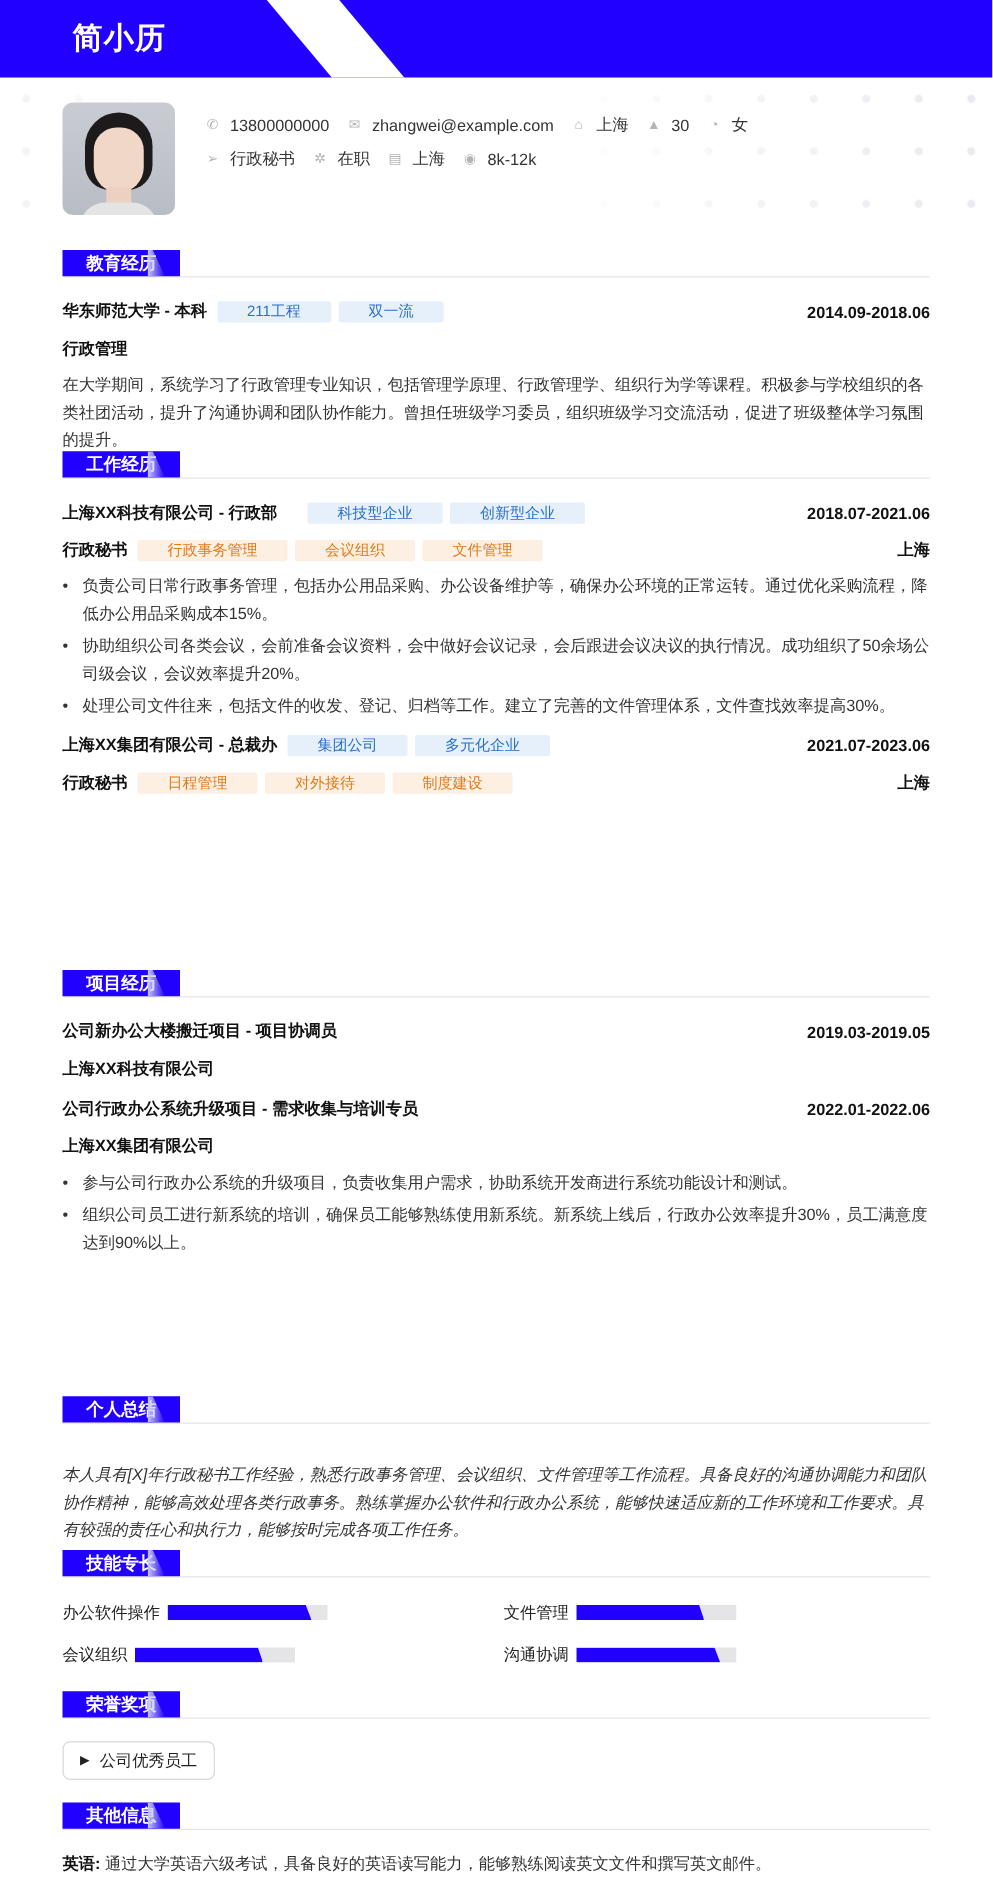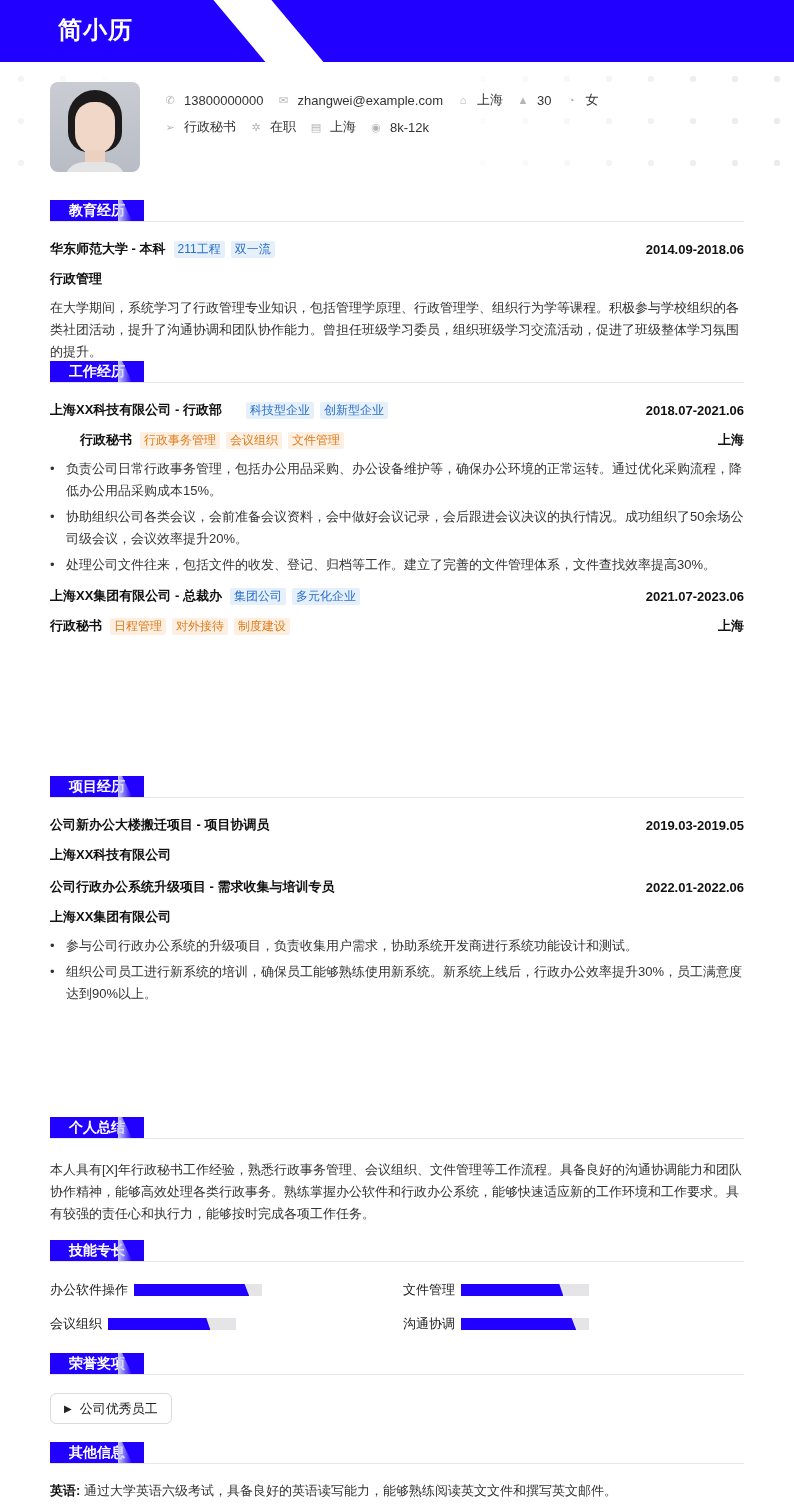--- a/index.html
+++ b/index.html
@@ -20,21 +20,21 @@
     .info-rows { position: absolute; left: 114px; top: 9px; }
     .info-row { display: flex; align-items: center; height: 18px; margin-bottom: 9px; }
     .info-item { display: flex; align-items: center; margin-right: 14px; font-size: 13px; color: #333; }
     .info-item .ic { width: 12px; height: 12px; margin-right: 8px; color: #b5b5b5; font-size: 11px; line-height: 12px; text-align: center; }
     .section { position: absolute; left: 50px; width: 694px; }
     .sec-title { position: relative; height: 22px; border-bottom: 1px solid #e6e6ea; margin-bottom: 0; }
     .sec-title .lbl { position: absolute; left: 0; top: 0; height: 21px; padding: 0 19px; background: #2200ff; color: #fff; font-size: 14px; font-weight: bold; line-height: 21px; }
     .sec-title .tail { position: absolute; left: 68px; top: 0; width: 14px; height: 21px; background: linear-gradient(90deg, #c8c9f3, rgba(220,220,250,0)); clip-path: polygon(0 0, 30% 0, 100% 100%, 0 100%); }
     .row { display: flex; justify-content: space-between; align-items: center; height: 20px; }
     .bold { font-weight: bold; font-size: 13px; color: #111; }
-    .tag { display: inline-block; padding: 0 4px; height: 17px; line-height: 17px; font-size: 12px; margin-left: 6px; border-radius: 2px; }
+    .tag { display: inline-block; padding: 0 24px; height: 17px; line-height: 17px; font-size: 12px; margin-left: 6px; border-radius: 2px; }
     .tag.blue { background: #e6f0fb; color: #2a6fc9; }
     .tag.orange { background: #fdf0e3; color: #e07b1a; }
     .para { font-size: 13px; line-height: 22px; color: #333; }
     .bullet { position: relative; padding-left: 16px; font-size: 13px; line-height: 22px; color: #333; margin-bottom: 4px; }
     .bullet::before { content: "•"; position: absolute; left: 0; top: 0; color: #333; }
     .skills { display: grid; grid-template-columns: 353px 341px; row-gap: 14px; margin-top: 18px; }
     .skill { display: flex; align-items: center; height: 20px; }
     .skill .sl { font-size: 13px; color: #222; margin-right: 6px; }
     .bar { position: relative; width: 128px; height: 12px; background: #e5e5e8; }
     .bar .fill { position: absolute; left: 0; top: 0; height: 12px; background: #2200ff; clip-path: polygon(0 0, 96% 0, 100% 100%, 0 100%); }
@@ -120,21 +120,21 @@
   <div class="sec-title">
       <span class="lbl">工作经历</span>
       <span class="tail"></span>
     </div>
 
   <div>
     <div class="row" style="margin-top:17px;">
       <div><span class="bold">上海XX科技有限公司 - 行政部</span><span class="tag blue" style="margin-left:24px">科技型企业</span><span class="tag blue">创新型企业</span></div>
       <span class="bold">2018.07-2021.06</span>
     </div>
-    <div class="row" style="margin-top:10px;margin-left:30px;">
+    <div class="row" style="margin-top:10px;">
       <div><span class="bold">行政秘书</span><span class="tag orange" style="margin-left:8px">行政事务管理</span><span class="tag orange">会议组织</span><span class="tag orange">文件管理</span></div>
       <span class="bold">上海</span>
     </div>
     <div style="margin-top:8px;">
       <div class="bullet">负责公司日常行政事务管理，包括办公用品采购、办公设备维护等，确保办公环境的正常运转。通过优化采购流程，降低办公用品采购成本15%。</div>
       <div class="bullet">协助组织公司各类会议，会前准备会议资料，会中做好会议记录，会后跟进会议决议的执行情况。成功组织了50余场公司级会议，会议效率提升20%。</div>
       <div class="bullet">处理公司文件往来，包括文件的收发、登记、归档等工作。建立了完善的文件管理体系，文件查找效率提高30%。</div>
     </div>
   </div>
 
@@ -179,21 +179,21 @@
       <div class="bullet">组织公司员工进行新系统的培训，确保员工能够熟练使用新系统。新系统上线后，行政办公效率提升30%，员工满意度达到90%以上。</div>
     </div>
   </div>
 </div>
 
 <div class="section" style="top:1117px;">
   <div class="sec-title">
       <span class="lbl">个人总结</span>
       <span class="tail"></span>
     </div>
-  <div class="para" style="margin-top:20px;">本人具有[X]年行政秘书工作经验，熟悉行政事务管理、会议组织、文件管理等工作流程。具备良好的沟通协调能力和团队协作精神，能够高效处理各类行政事务。熟练掌握办公软件和行政办公系统，能够快速适应新的工作环境和工作要求。具有较强的责任心和执行力，能够按时完成各项工作任务。</div>
+  <div class="para" style="margin-top:30px;font-style:italic;">本人具有[X]年行政秘书工作经验，熟悉行政事务管理、会议组织、文件管理等工作流程。具备良好的沟通协调能力和团队协作精神，能够高效处理各类行政事务。熟练掌握办公软件和行政办公系统，能够快速适应新的工作环境和工作要求。具有较强的责任心和执行力，能够按时完成各项工作任务。</div>
 </div>
 
 <div class="section" style="top:1240px;">
   <div class="sec-title">
       <span class="lbl">技能专长</span>
       <span class="tail"></span>
     </div>
   <div class="skills">
     <div class="skill">
         <span class="sl">办公软件操作</span>

